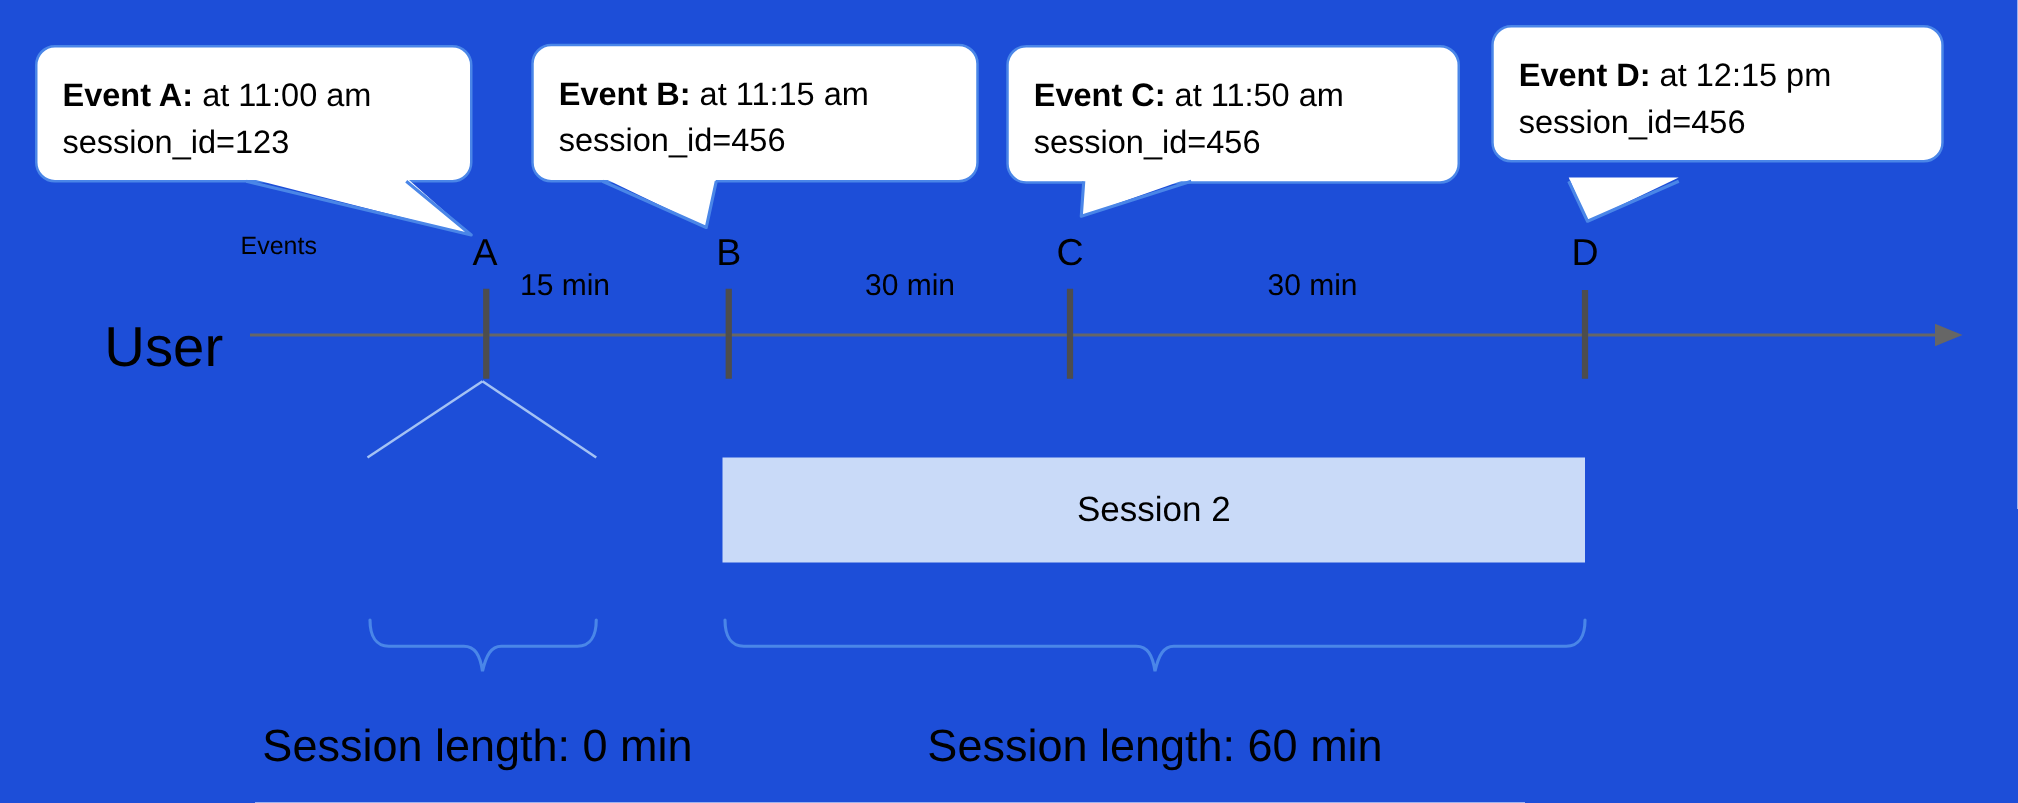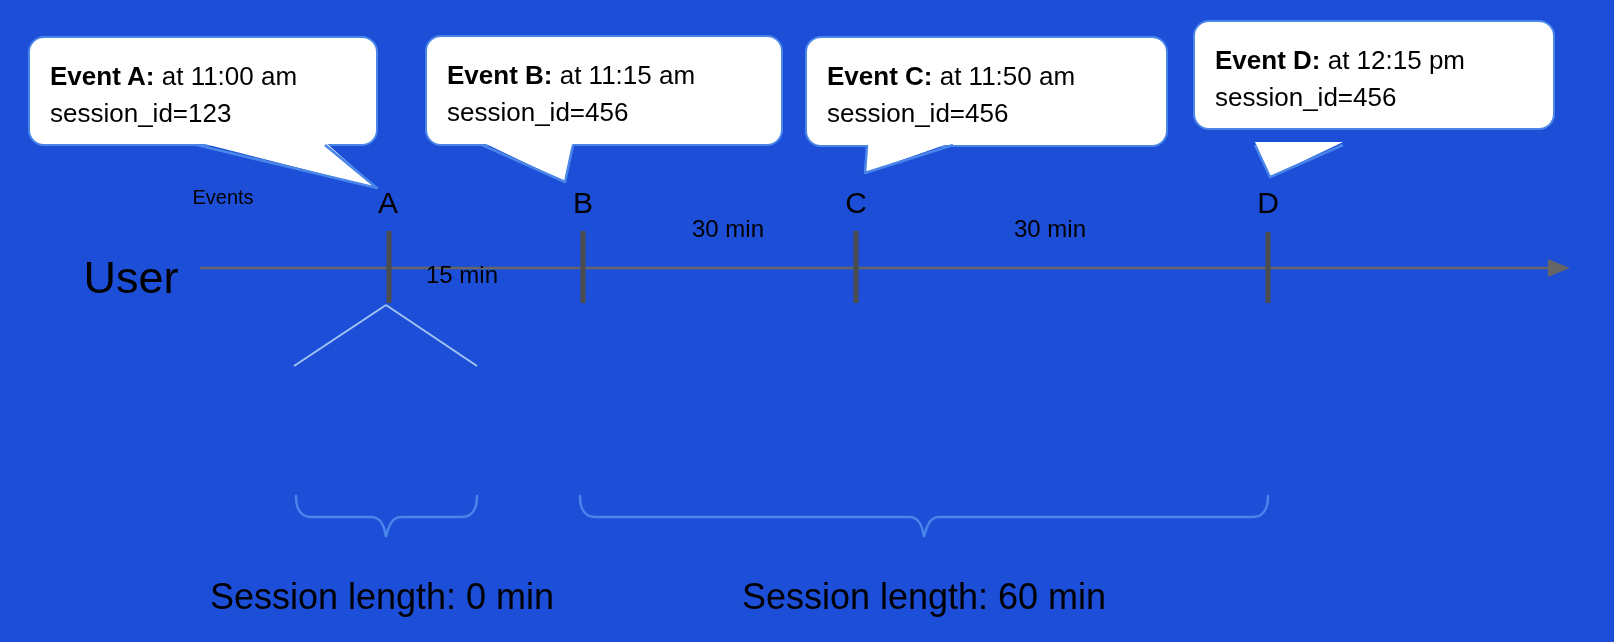--- a/index.html
+++ b/index.html
@@ -30,21 +30,21 @@
   svg.overlay{position:absolute;left:0;top:0;pointer-events:none;}
   .lbl{position:absolute;transform:translateX(-50%);white-space:nowrap;}
   .events-label{left:223px;top:186px;font-size:20px;}
   .evt-letter{top:186px;font-size:30px;}
   .letter-a{left:388px;}
   .letter-b{left:583px;}
   .letter-c{left:856px;}
   .letter-d{left:1268px;}
   .user-label{left:131px;top:252px;font-size:45px;}
   .interval{top:215px;font-size:24px;}
-  .interval-1{left:462px;margin-top:46px;}
+  .interval-1{left:452px;}
   .interval-2{left:728px;}
   .interval-3{left:1050px;}
   .session-box{
     position:absolute;
     background:#c9daf8;
     display:flex;align-items:center;justify-content:center;
     font-size:28px;
   }
   .session-1{left:293px;top:366px;width:184px;height:83px;}
   .session-2{left:578px;top:366px;width:690px;height:84px;}
@@ -118,17 +118,20 @@
   <div class="lbl evt-letter letter-a">A</div>
   <div class="lbl evt-letter letter-b">B</div>
   <div class="lbl evt-letter letter-c">C</div>
   <div class="lbl evt-letter letter-d">D</div>
   <div class="lbl user-label">User</div>
 
   <div class="lbl interval interval-1">15 min</div>
   <div class="lbl interval interval-2">30 min</div>
   <div class="lbl interval interval-3">30 min</div>
 
+  <div class="session-box session-2">
+    <span>Session 2</span>
+  </div>
 
   <div class="lbl session-length sl-1">Session length: 0 min</div>
   <div class="lbl session-length sl-2">Session length: 60 min</div>
 
 </div>
 
 </body></html>

